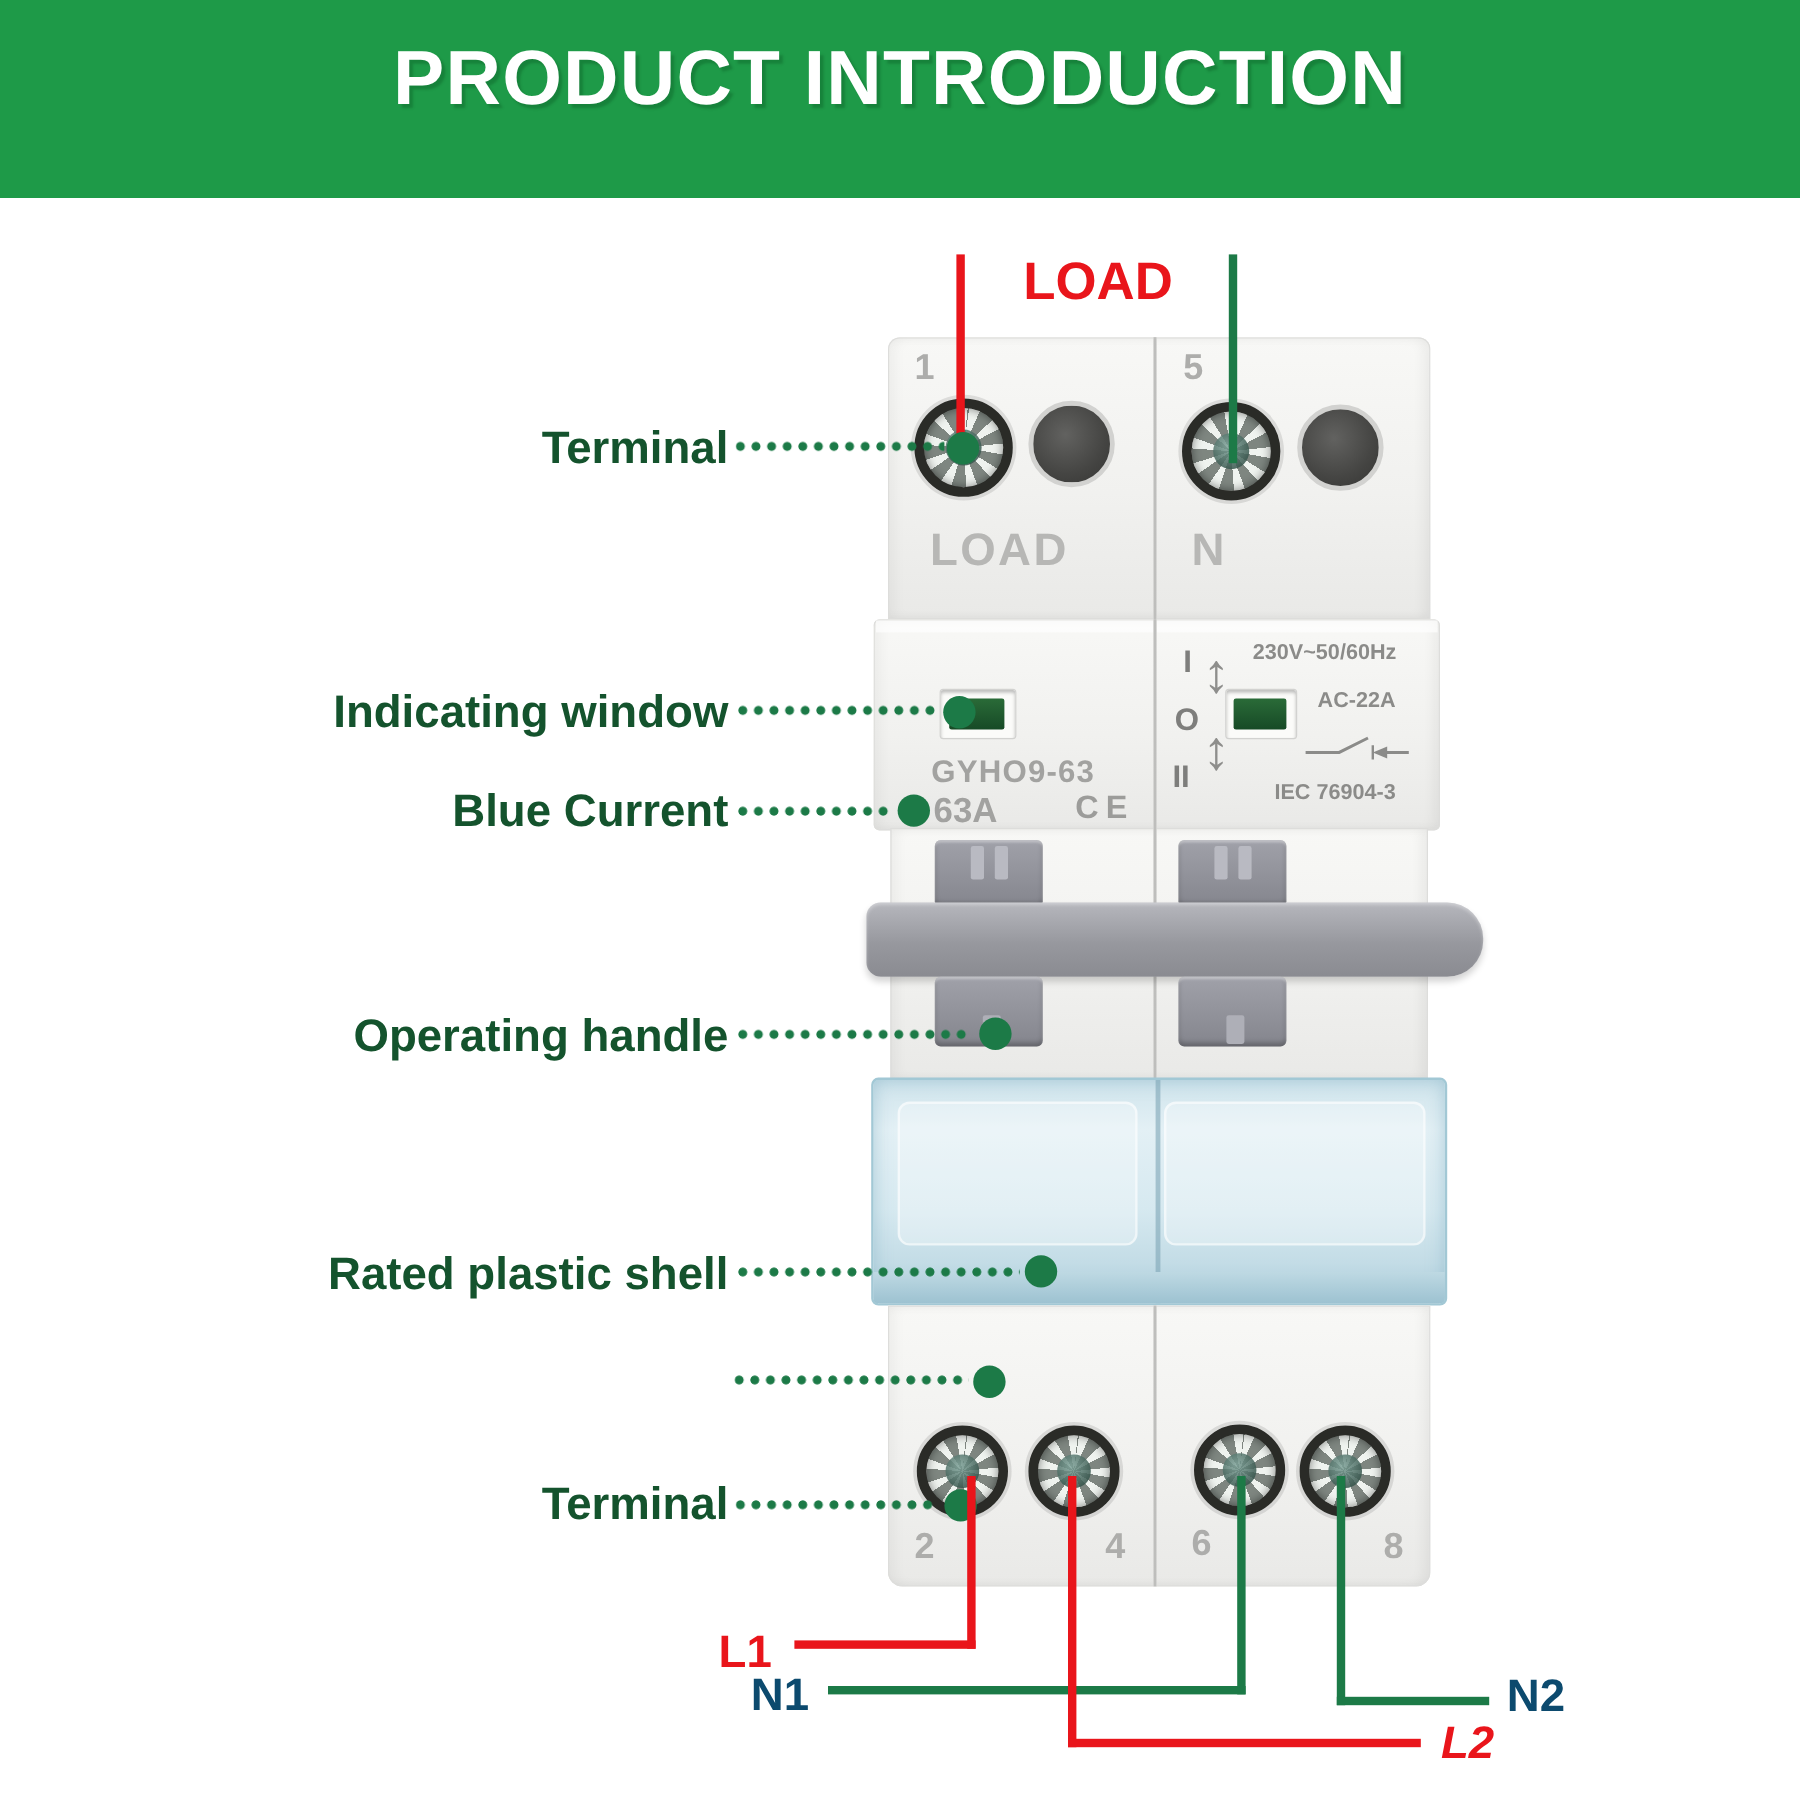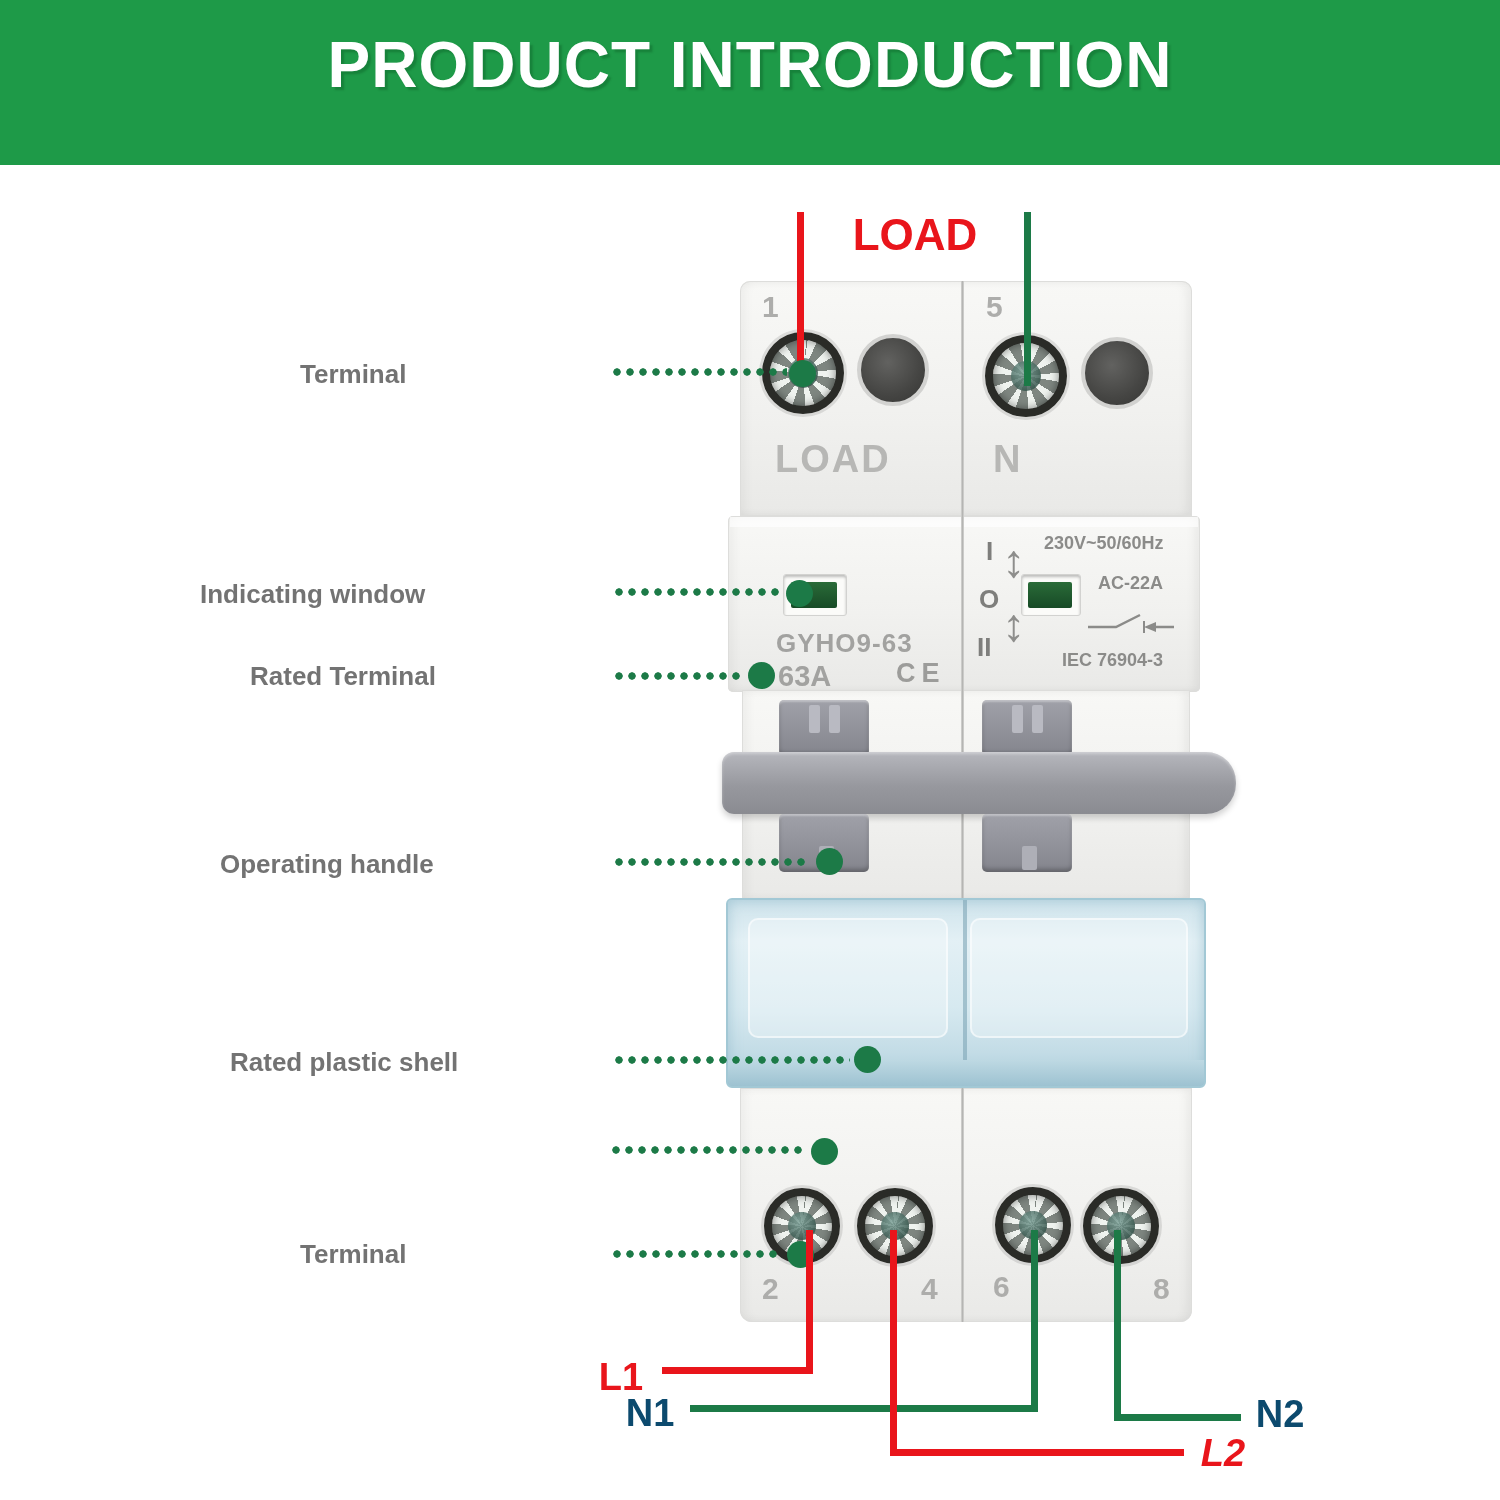--- a/index.html
+++ b/index.html
@@ -7,22 +7,22 @@
         font-family:"Liberation Sans",sans-serif;}
   .abs{position:absolute;}
 
   
   #banner{left:0;top:0;width:1500px;height:165px;background:#1e9a48;}
   #title{width:1500px;top:28px;text-align:center;color:#ffffff;font-weight:bold;
          font-size:64px;letter-spacing:1px;white-space:nowrap;
          text-shadow:3px 3px 2px rgba(0,60,20,0.25);}
 
   
-  .label{font-weight:bold;font-size:26px;line-height:46px;color:#737373;
-         white-space:nowrap;}
+  .label{font-weight:bold;font-size:38px;line-height:46px;color:#14532d;
+         text-align:right;white-space:nowrap;}
   .dotline{height:8px;background-image:radial-gradient(circle at 4px 4px,#1c7a47 3.4px,transparent 4px);
            background-size:13px 8px;background-repeat:repeat-x;}
   .dot{width:27px;height:27px;border-radius:50%;background:#1c7a47;}
 
   
   .wire-red{background:#e9151b;}
   .wire-green{background:#1c7a47;}
   .wlabel{font-weight:bold;font-size:38px;line-height:46px;white-space:nowrap;}
   .red-t{color:#e9151b;} .green-t{color:#0c4a6e;}
 
@@ -161,21 +161,21 @@
   <div class="abs wlabel red-t" style="left:845px;top:212px;width:140px;text-align:center;font-size:44px;">LOAD</div>
 
   <div class="abs label" style="left:300px;top:351px;width:307px;">Terminal</div>
   <div class="abs dotline" style="left:613px;top:368px;width:174px;"></div>
   <div class="abs dot" style="left:789px;top:360px;"></div>
 
   <div class="abs label" style="left:200px;top:571px;width:407px;">Indicating window</div>
   <div class="abs dotline" style="left:615px;top:588px;width:165px;"></div>
   <div class="abs dot" style="left:786px;top:580px;"></div>
 
-  <div class="abs label" style="left:250px;top:653px;width:357px;">Rated Terminal</div>
+  <div class="abs label" style="left:250px;top:653px;width:357px;">Blue Current</div>
   <div class="abs dotline" style="left:615px;top:672px;width:130px;"></div>
   <div class="abs dot" style="left:748px;top:662px;"></div>
 
   <div class="abs label" style="left:220px;top:841px;width:387px;">Operating handle</div>
   <div class="abs dotline" style="left:615px;top:858px;width:195px;"></div>
   <div class="abs dot" style="left:816px;top:848px;"></div>
 
   <div class="abs label" style="left:230px;top:1039px;width:377px;">Rated plastic shell</div>
   <div class="abs dotline" style="left:615px;top:1056px;width:235px;"></div>
   <div class="abs dot" style="left:854px;top:1046px;"></div>

